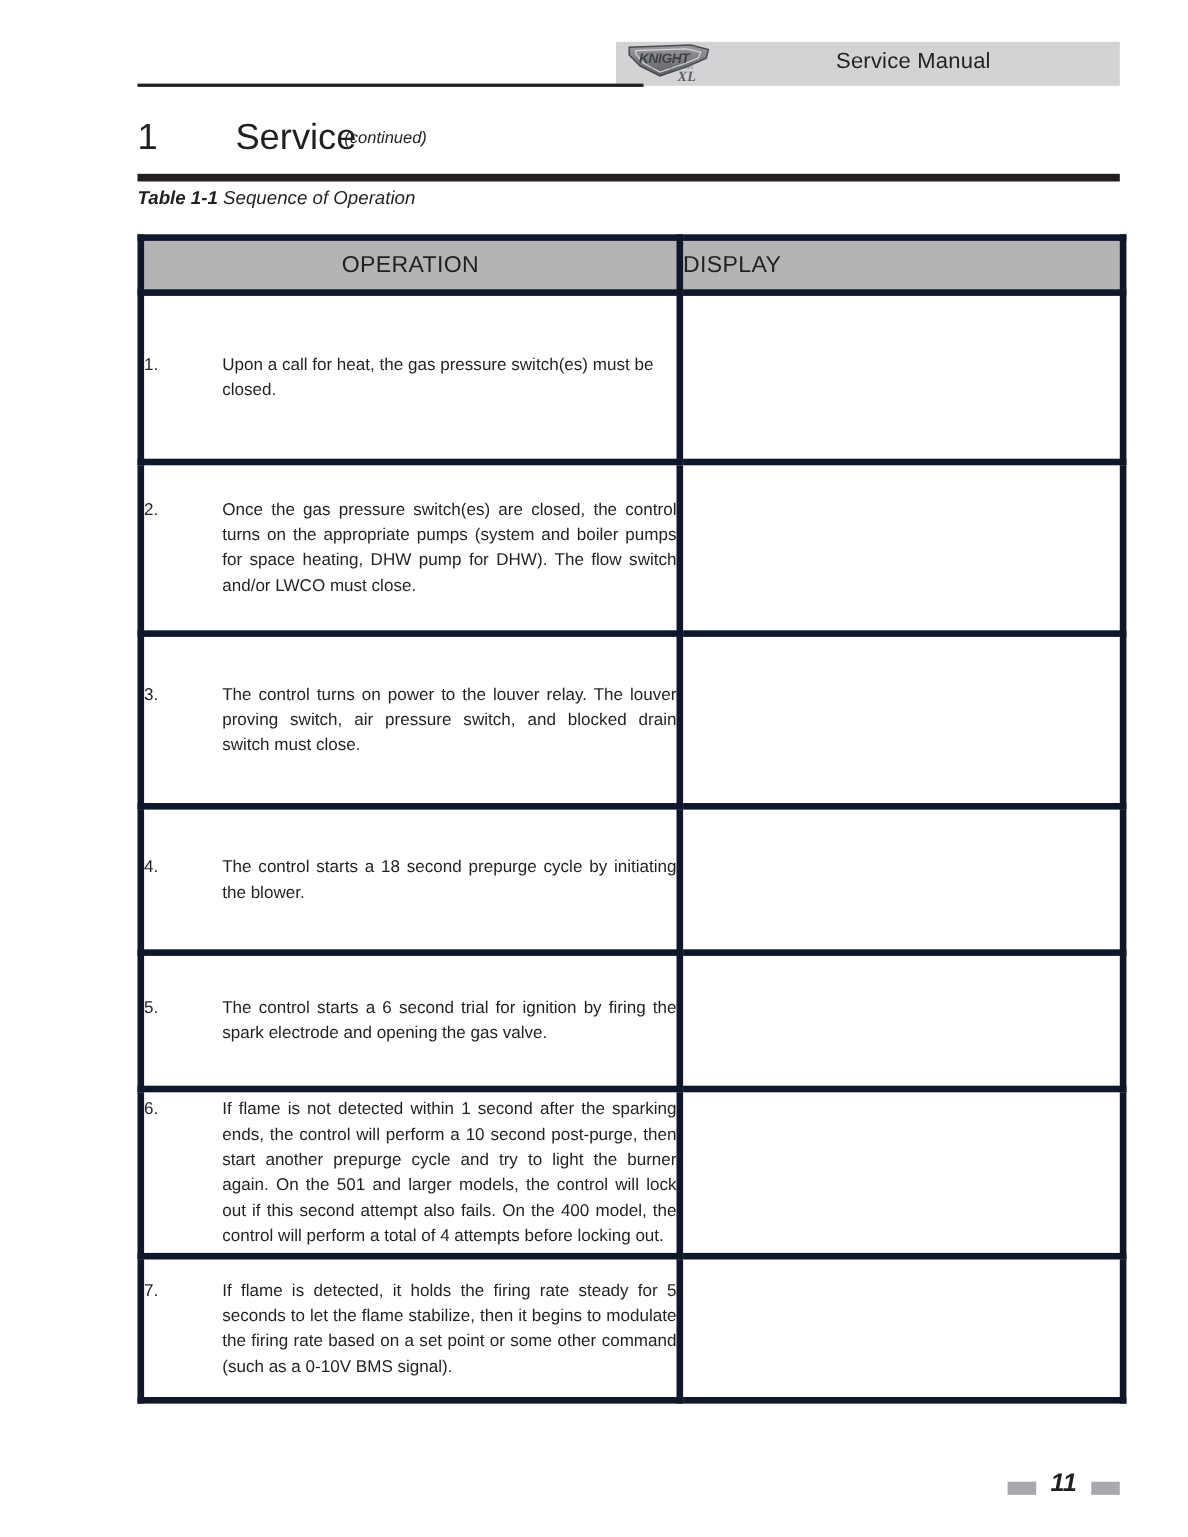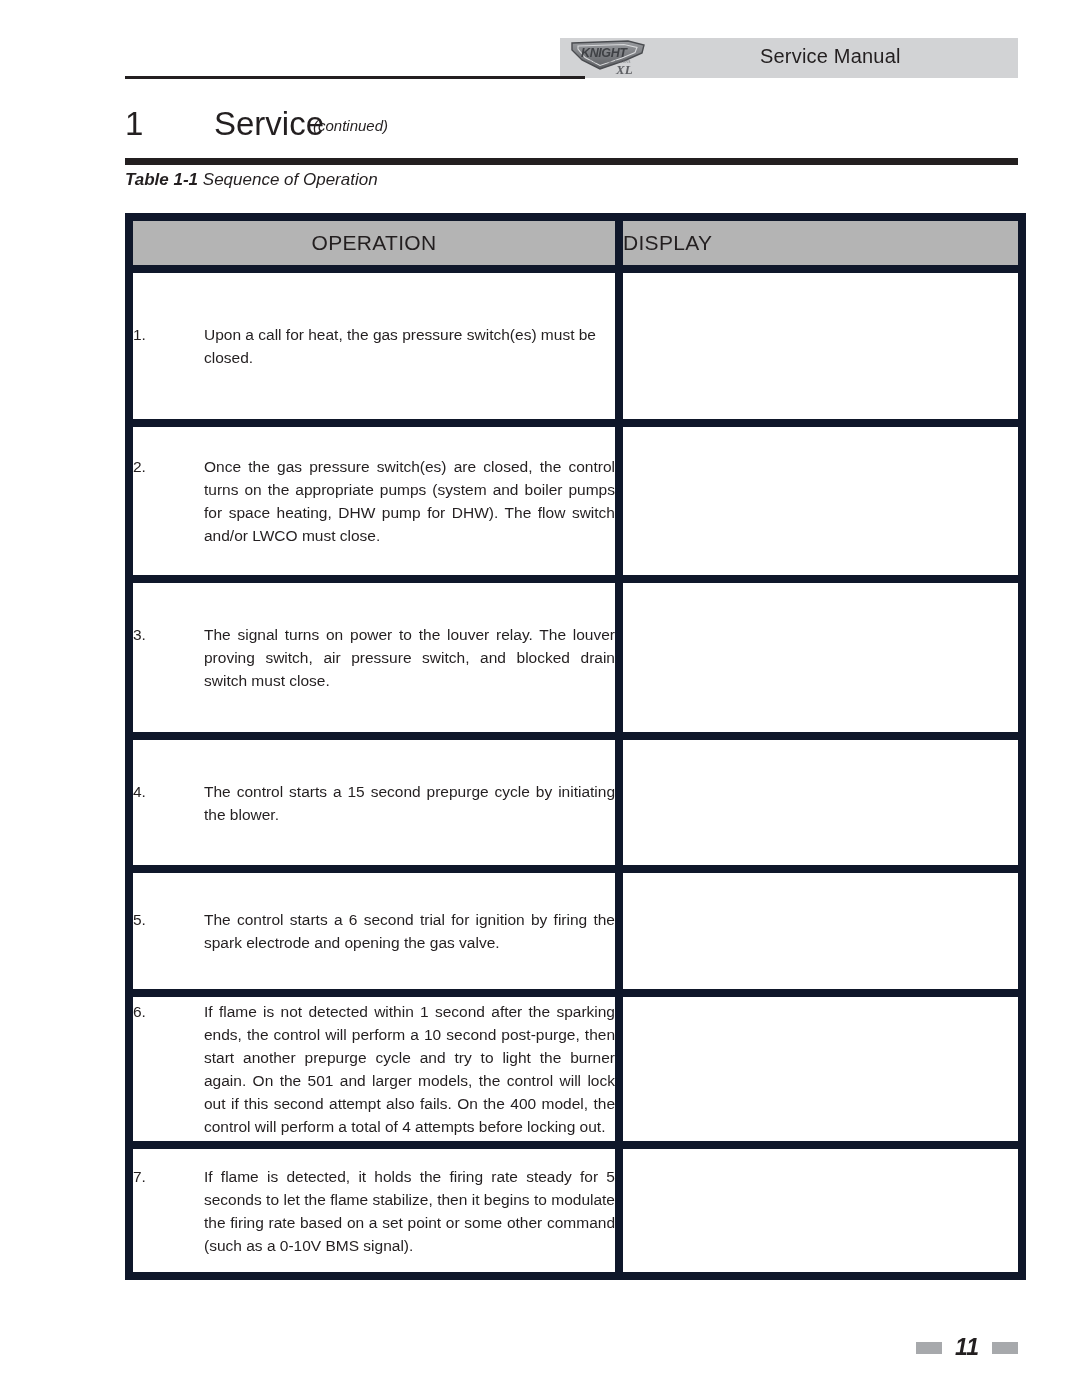--- a/index.html
+++ b/index.html
@@ -125,21 +125,21 @@
     top: 213px;
     width: 893px;
     border-collapse: collapse;
     table-layout: fixed;
   }
   #sequence-table col.c-op { width: 490px; }
   #sequence-table col.c-dis { width: 403px; }
 
   #sequence-table th,
   #sequence-table td {
-    border: 8px solid #0f172a;
+    border: 6px solid #0f172a;
     padding: 0;
     vertical-align: middle;
   }
   #sequence-table thead th {
     background: #b4b4b4;
     height: 44px;
     font-size: 21px;
     font-weight: 400;
     letter-spacing: .3px;
     color: #231f20;
@@ -176,21 +176,21 @@
     left: 0;
     top: 1336px;
     width: 1080px;
     height: 40px;
   }
   .footer-inner {
     position: absolute;
     right: 62px;
     top: 0;
     display: flex;
-    align-items: center;
+    align-items: flex-end;
     gap: 13px;
   }
   .footer-dash {
     width: 26px;
     height: 12px;
     background: #a7a9ac;
     display: block;
   }
   .page-number {
     font-size: 23px;
@@ -265,30 +265,30 @@
             <span class="step-num">2.</span>
             <span class="step-text">Once the gas pressure switch(es) are closed, the control turns on the appropriate pumps (system and boiler pumps for space heating, DHW pump for DHW).  The flow switch and/or LWCO must close.</span>
           </div>
         </td>
         <td class="display-cell"></td>
       </tr>
       <tr style="height: 157px;">
         <td class="op-cell">
           <div class="step">
             <span class="step-num">3.</span>
-            <span class="step-text">The signal turns on power to the louver relay.  The louver proving switch, air pressure switch, and blocked drain switch must close.</span>
+            <span class="step-text">The control turns on power to the louver relay.  The louver proving switch, air pressure switch, and blocked drain switch must close.</span>
           </div>
         </td>
         <td class="display-cell"></td>
       </tr>
       <tr style="height: 133px;">
         <td class="op-cell">
           <div class="step">
             <span class="step-num">4.</span>
-            <span class="step-text">The control starts a 15 second prepurge cycle by initiating the blower.</span>
+            <span class="step-text">The control starts a 18 second prepurge cycle by initiating the blower.</span>
           </div>
         </td>
         <td class="display-cell"></td>
       </tr>
       <tr style="height: 124px;">
         <td class="op-cell">
           <div class="step">
             <span class="step-num">5.</span>
             <span class="step-text">The control starts a 6 second trial for ignition by firing the spark electrode and opening the gas valve.</span>
           </div>

